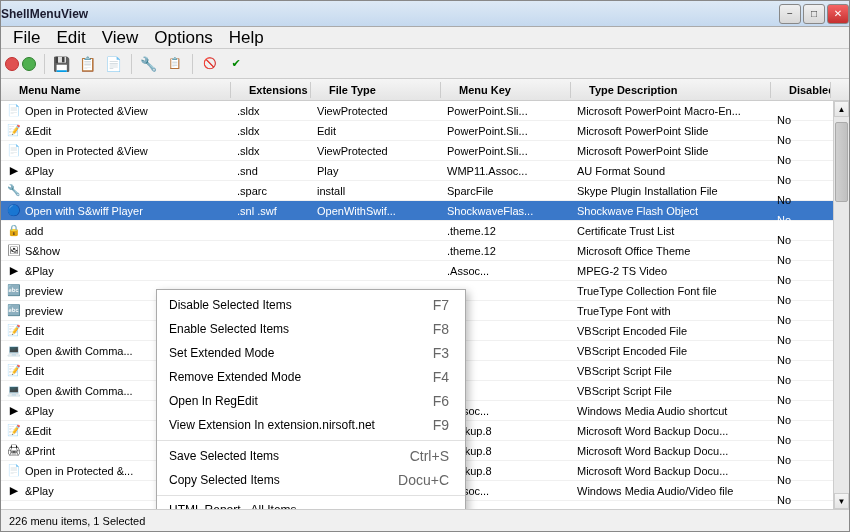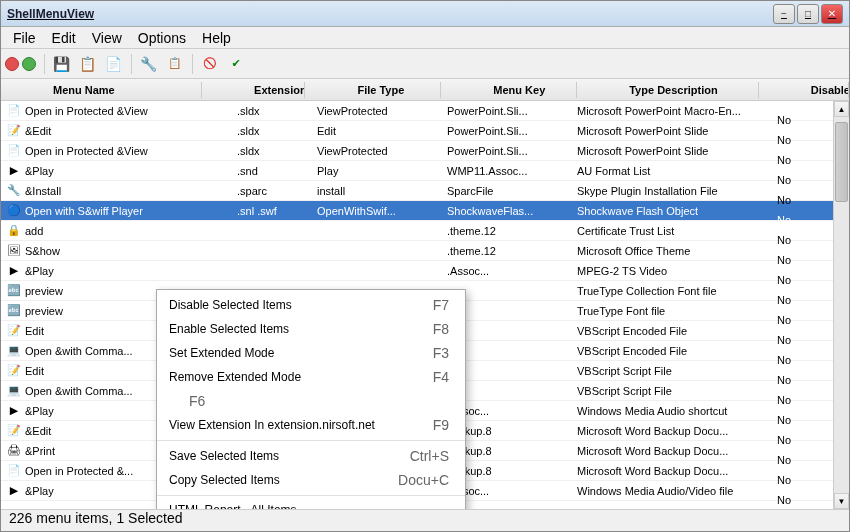--- a/index.html
+++ b/index.html
@@ -19,23 +19,22 @@
       border: 1px solid #888;
       background: #f0f0f0;
       display: flex;
       flex-direction: column;
     }
     .title-bar {
       background: linear-gradient(to bottom, #dde9f5, #c5d9ef);
       height: 26px;
       display: flex;
       align-items: center;
-      padding: 0 6px;
+      padding: 0 0;
       border-bottom: 1px solid #aaa;
-      text-decoration: underline;
     }
     .title-bar-text {
       flex: 1;
       font-size: 12px;
       font-weight: bold;
       color: #1a1a2e;
     }
     .title-bar-buttons {
       display: flex;
       gap: 2px;
@@ -61,21 +60,21 @@
       background: #f0f0f0;
       height: 22px;
       display: flex;
       align-items: center;
       padding: 0 4px;
       border-bottom: 1px solid #ccc;
     }
     .menu-item {
       padding: 18px 8px;
       cursor: pointer;
-      font-size: 14px;
+      font-size: 17px;
     }
 
     
     .toolbar {
       background: #f0f0f0;
       height: 30px;
       display: flex;
       align-items: center;
       padding: 0 4px;
       gap: 2px;
@@ -112,30 +111,29 @@
     }
     .table-header {
       display: flex;
       background: linear-gradient(to bottom, #f5f5f5, #e5e5e5);
       border-bottom: 1px solid #ccc;
       height: 22px;
       align-items: center;
       flex-shrink: 0;
     }
     .th {
-      padding: 2px 4px;
+      padding: 2px 18px;
       border-right: 1px solid #ccc;
       font-weight: bold;
       font-size: 11px;
       overflow: hidden;
       white-space: nowrap;
       display: flex;
       align-items: center;
       gap: 3px;
-      margin-left: 48px;
     }
     .th.menu-name-col { width: 230px; }
     .th.ext-col { width: 80px; }
     .th.menukey-col { width: 130px; }
     .th.filetype-col { width: 130px; }
     .th.typedesc-col { width: 200px; }
     .th.disabled-col { width: 60px; }
 
     .table-body {
       flex: 1;
@@ -209,23 +207,23 @@
       border: 1px solid #aaa;
       border-radius: 2px;
     }
 
     
     .status-bar {
       height: 22px;
       background: #f0f0f0;
       border-top: 1px solid #ccc;
       display: flex;
-      align-items: flex-start;
-      padding: 0 8px;
-      font-size: 14px;
+      align-items: center;
+      padding: 8px 8px;
+      font-size: 11px;
     }
 
     
     .context-menu {
       position: absolute;
       top: 210px;
       left: 155px;
       background: white;
       border: 1px solid #aaa;
       box-shadow: 3px 3px 8px rgba(0,0,0,0.25);
@@ -338,21 +336,21 @@
     <div class="td disabled-col">No</div>
   </div>
         <div class="table-row">
     <div class="td menu-name-col">
       <span class="row-icon">▶</span>
       <span>&amp;Play</span>
     </div>
     <div class="td ext-col">.snd</div>
     <div class="td menukey-col">Play</div>
     <div class="td filetype-col">WMP11.Assoc...</div>
-    <div class="td typedesc-col">AU Format List</div>
+    <div class="td typedesc-col">AU Format Sound</div>
     <div class="td disabled-col">No</div>
   </div>
         <div class="table-row">
     <div class="td menu-name-col">
       <span class="row-icon">🔧</span>
       <span>&amp;Install</span>
     </div>
     <div class="td ext-col">.sparc</div>
     <div class="td menukey-col">install</div>
     <div class="td filetype-col">SparcFile</div>
@@ -415,21 +413,21 @@
     <div class="td disabled-col">No</div>
   </div>
         <div class="table-row">
     <div class="td menu-name-col">
       <span class="row-icon">🔤</span>
       <span>preview</span>
     </div>
     <div class="td ext-col"></div>
     <div class="td menukey-col"></div>
     <div class="td filetype-col"></div>
-    <div class="td typedesc-col">TrueType Font file</div>
+    <div class="td typedesc-col">TrueType Font with</div>
     <div class="td disabled-col">No</div>
   </div>
         <div class="table-row">
     <div class="td menu-name-col">
       <span class="row-icon">📝</span>
       <span>Edit</span>
     </div>
     <div class="td ext-col"></div>
     <div class="td menukey-col"></div>
     <div class="td filetype-col"></div>
@@ -545,20 +543,21 @@
         </div>
         <div class="ctx-item">
           <span class="ctx-label">Set Extended Mode</span>
           <span class="ctx-shortcut">F3</span>
         </div>
         <div class="ctx-item">
           <span class="ctx-label">Remove Extended Mode</span>
           <span class="ctx-shortcut">F4</span>
         </div>
         <div class="ctx-item">
+          <span class="ctx-label">Open In RegEdit</span>
           <span class="ctx-shortcut">F6</span>
         </div>
         <div class="ctx-item">
           <span class="ctx-label">View Extension In extension.nirsoft.net</span>
           <span class="ctx-shortcut">F9</span>
         </div>
         <div class="ctx-sep"></div>
         <div class="ctx-item">
           <span class="ctx-label">Save Selected Items</span>
           <span class="ctx-shortcut">Ctrl+S</span>

